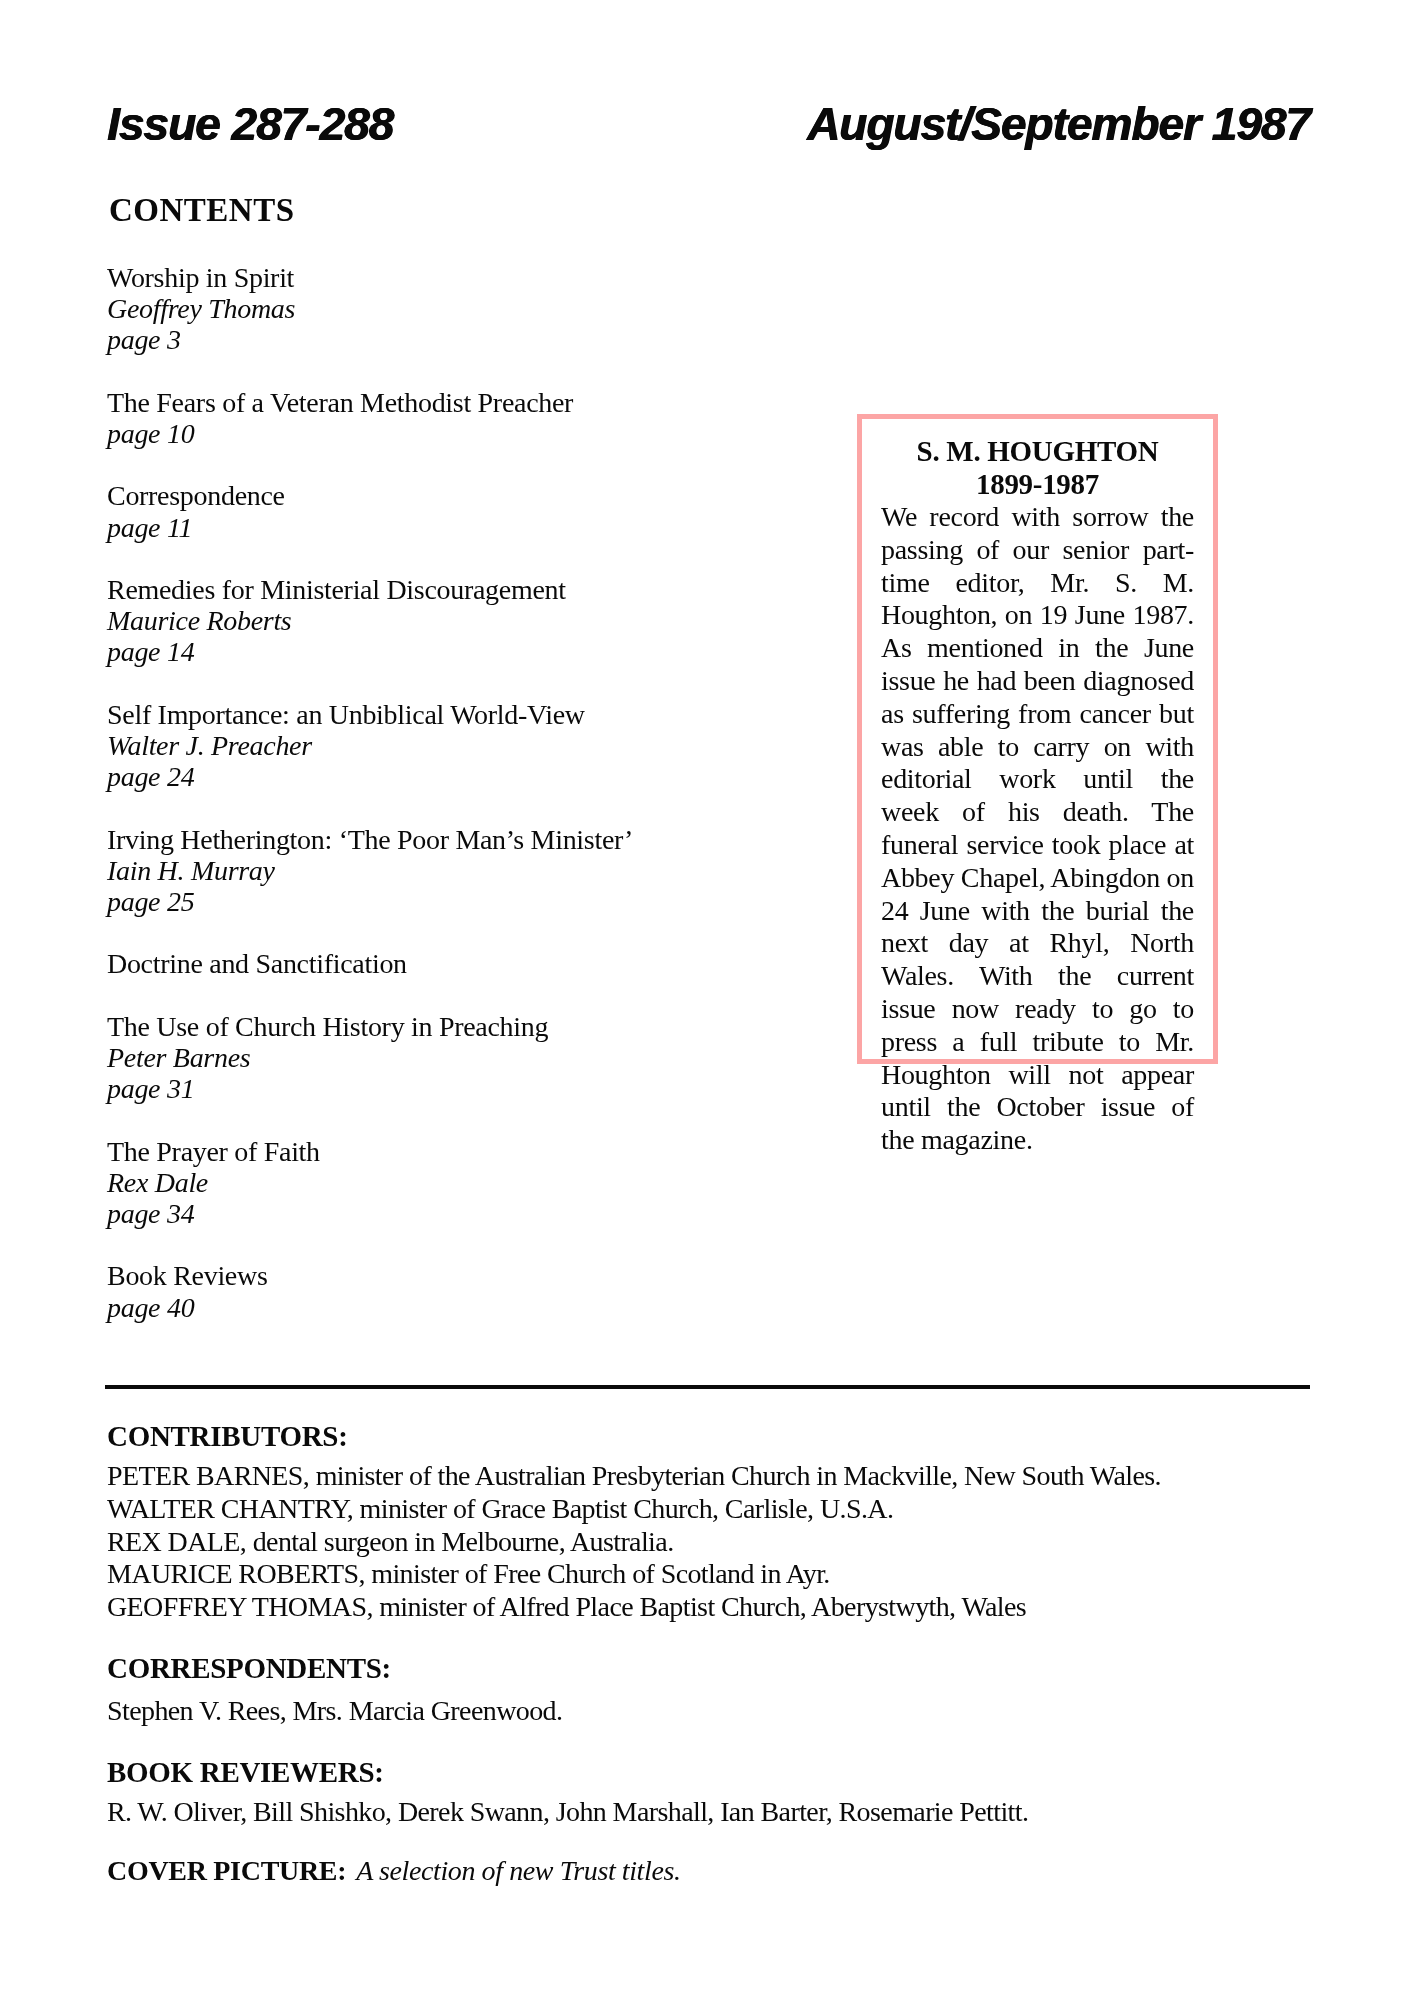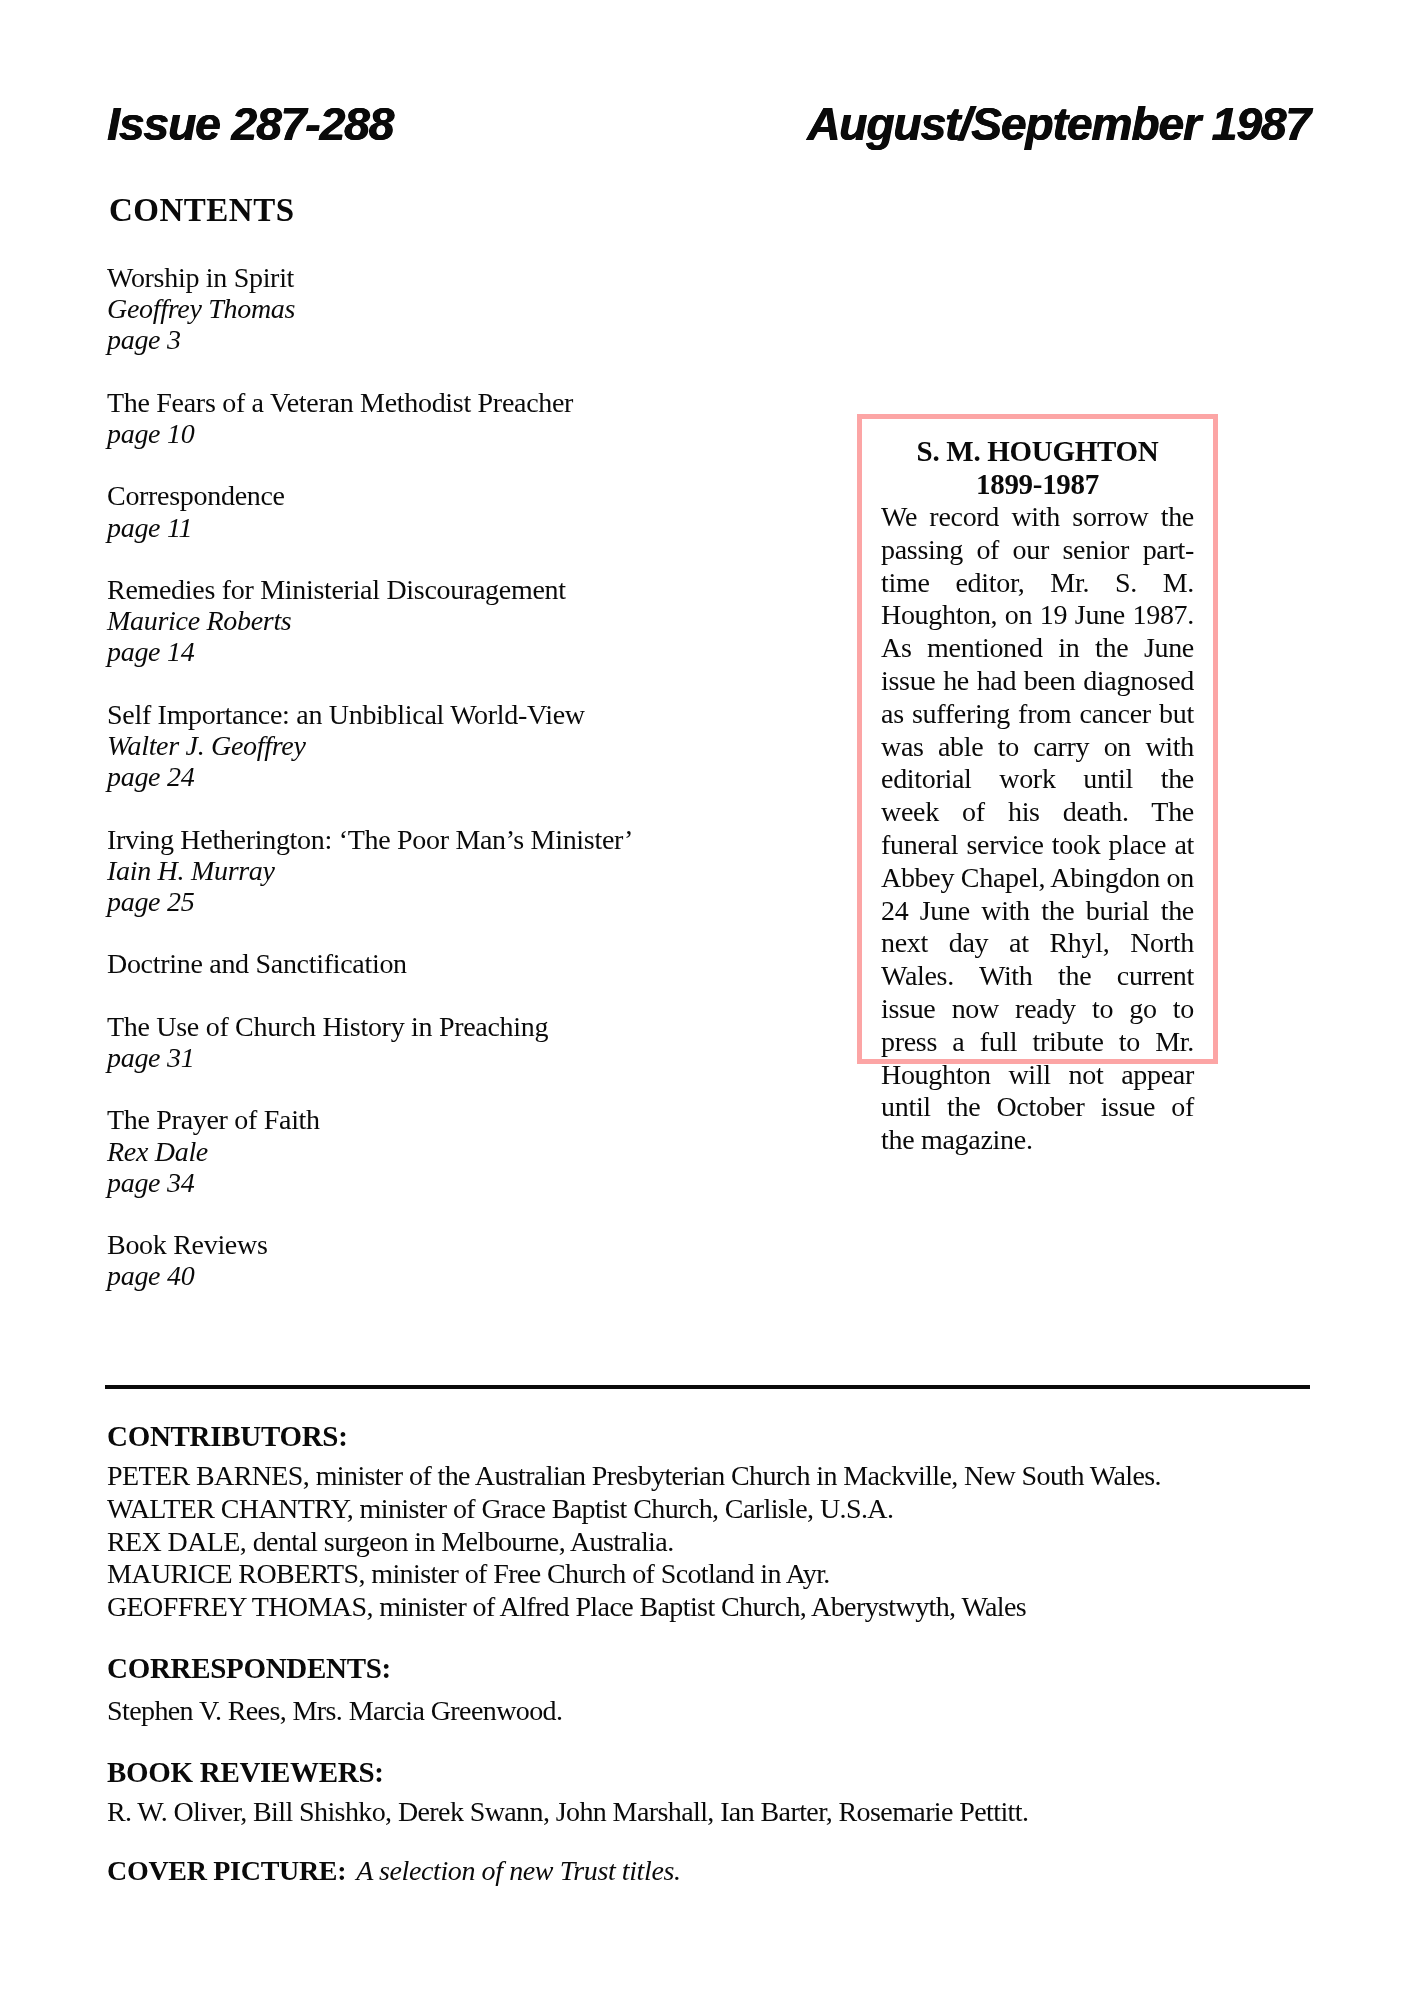--- a/index.html
+++ b/index.html
@@ -106,33 +106,34 @@
         <span class="toc-title">Correspondence</span>
         <span class="toc-page">page 11</span>
       </div>
     <div class="toc-entry">
         <span class="toc-title">Remedies for Ministerial Discouragement</span>
         <span class="toc-author">Maurice Roberts</span>
         <span class="toc-page">page 14</span>
       </div>
     <div class="toc-entry">
         <span class="toc-title">Self Importance: an Unbiblical World-View</span>
-        <span class="toc-author">Walter J. Geoffrey</span>
+        <span class="toc-author">Walter J. Preacher</span>
         <span class="toc-page">page 24</span>
       </div>
     <div class="toc-entry">
         <span class="toc-title">Irving Hetherington: ‘The Poor Man’s Minister’</span>
         <span class="toc-author">Iain H. Murray</span>
         <span class="toc-page">page 25</span>
       </div>
     <div class="toc-entry">
         <span class="toc-title">Doctrine and Sanctification</span>
       </div>
     <div class="toc-entry">
         <span class="toc-title">The Use of Church History in Preaching</span>
+        <span class="toc-author">Peter Barnes</span>
         <span class="toc-page">page 31</span>
       </div>
     <div class="toc-entry">
         <span class="toc-title">The Prayer of Faith</span>
         <span class="toc-author">Rex Dale</span>
         <span class="toc-page">page 34</span>
       </div>
     <div class="toc-entry">
         <span class="toc-title">Book Reviews</span>
         <span class="toc-page">page 40</span>

